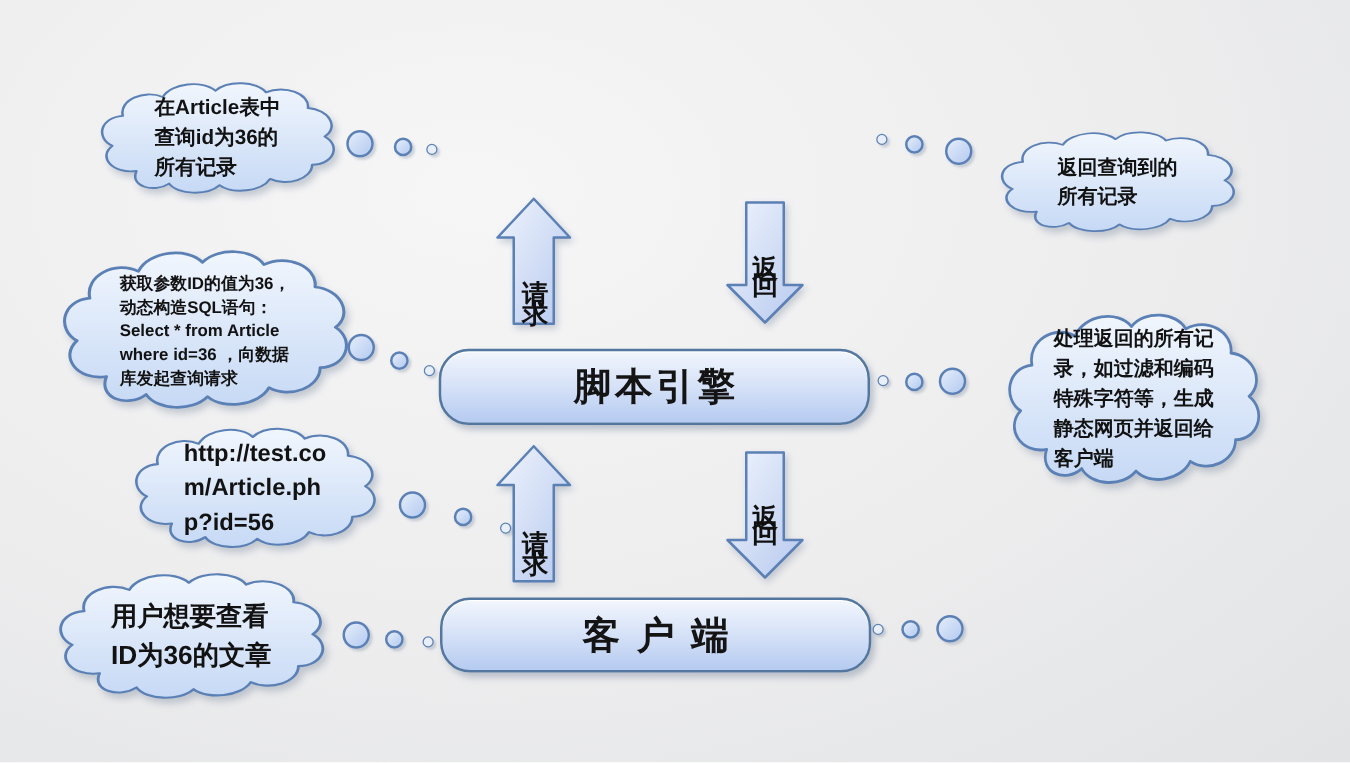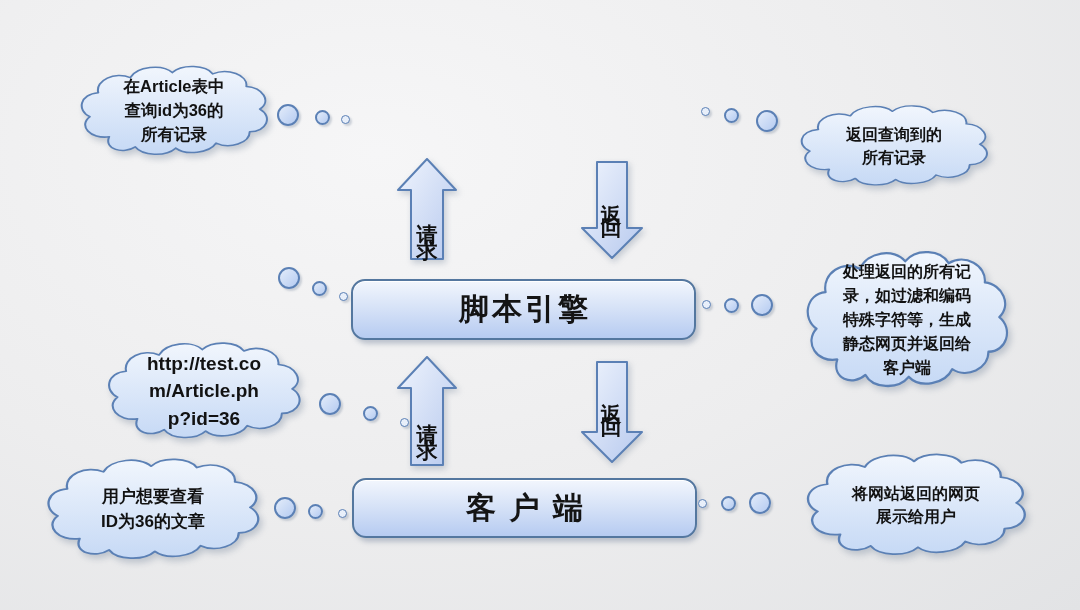--- a/index.html
+++ b/index.html
@@ -12,45 +12,45 @@
     position:relative;width:1080px;height:610px;
     background:radial-gradient(ellipse at 35% 25%, #f6f6f7 0%, #ededee 55%, #e2e3e5 100%);
   }
   svg{display:block;overflow:visible;}
 
   
   .cloud{position:absolute;filter:drop-shadow(3px 4px 3px rgba(110,125,150,.35));}
   .cloud svg{position:absolute;inset:0;width:100%;height:100%;}
   .cloud-text{
     position:absolute;inset:0;display:flex;align-items:center;justify-content:center;
-    text-align:center;white-space:pre-line;color:#121212;font-weight:700;
+    white-space:pre-line;color:#121212;font-weight:700;
     line-height:1.45;padding:0 18px;box-sizing:border-box;
   }
   .c1 .cloud-text{font-size:16.5px;}
   .c2 .cloud-text{font-size:13.5px;line-height:1.42;}
   .c3 .cloud-text{font-size:19px;}
-  .c4 .cloud-text{font-size:17px;}
+  .c4 .cloud-text{font-size:21px;}
   .c5 .cloud-text{font-size:16px;font-family:Liberation Serif, serif;}
   .c6 .cloud-text{font-size:16px;line-height:1.5;}
   .c7 .cloud-text{font-size:16px;}
 
   
   .dot{
     position:absolute;border-radius:50%;
     background:linear-gradient(135deg,#e3ecfa 0%,#b5cbf1 100%);
     border:2px solid #5b80b5;box-sizing:border-box;
     box-shadow:2px 2px 2px rgba(110,125,150,.3);
   }
   .dot.lg{width:22px;height:22px;}
   .dot.md{width:15px;height:15px;}
   .dot.sm{width:9px;height:9px;border-width:1.5px;background:#e8effa;}
 
   
   .node-box{
-    position:absolute;border-radius:14px;
+    position:absolute;border-radius:24px;
     border:2.5px solid #54779f;box-sizing:border-box;
     background:linear-gradient(to bottom,#f2f6fd 0%,#d6e2f7 48%,#b6cbf1 100%);
     display:flex;align-items:center;justify-content:center;
     box-shadow:3px 4px 5px rgba(110,125,150,.4), inset 0 1px 0 #ffffff;
   }
   .node-label{
     font-size:30px;font-weight:700;color:#141414;text-indent:.45em;letter-spacing:.45em;
   }
   .node-label.tight{letter-spacing:.1em;text-indent:.1em;}
   .cyl{position:absolute;filter:drop-shadow(3px 4px 4px rgba(110,125,150,.4));}
@@ -129,28 +129,38 @@
 
   <div class="cloud c1" style="left:68px;top:60px;width:212px;height:102px">
     <svg viewBox="-6 -8 252 162" preserveAspectRatio="none">
       <use href="#cloudPath" fill="url(#cloudGrad)" stroke="#5b80b5" stroke-width="2.4" vector-effect="non-scaling-stroke" stroke-linejoin="round"></use>
     </svg>
     <div class="cloud-text">在Article表中
 查询id为36的
 所有记录</div>
   </div>
 
+  <div class="cloud c2" style="left:35px;top:192px;width:258px;height:145px">
+    <svg viewBox="-6 -8 252 162" preserveAspectRatio="none">
+      <use href="#cloudPath" fill="url(#cloudGrad)" stroke="#5b80b5" stroke-width="2.4" vector-effect="non-scaling-stroke" stroke-linejoin="round"></use>
+    </svg>
+    <div class="cloud-text">获取参数ID的值为36，
+动态构造SQL语句：
+Select * from Article
+where id=36 ，向数据
+库发起查询请求</div>
+  </div>
 
   <div class="cloud c3" style="left:95px;top:336px;width:218px;height:110px">
     <svg viewBox="-6 -8 252 162" preserveAspectRatio="none">
       <use href="#cloudPath" fill="url(#cloudGrad)" stroke="#5b80b5" stroke-width="2.4" vector-effect="non-scaling-stroke" stroke-linejoin="round"></use>
     </svg>
     <div class="cloud-text">http://test.co
 m/Article.ph
-p?id=36</div>
+p?id=56</div>
   </div>
 
   <div class="cloud c4" style="left:33px;top:452px;width:240px;height:115px">
     <svg viewBox="-6 -8 252 162" preserveAspectRatio="none">
       <use href="#cloudPath" fill="url(#cloudGrad)" stroke="#5b80b5" stroke-width="2.4" vector-effect="non-scaling-stroke" stroke-linejoin="round"></use>
     </svg>
     <div class="cloud-text">用户想要查看
 ID为36的文章</div>
   </div>
 
@@ -166,27 +176,20 @@
     <svg viewBox="-6 -8 252 162" preserveAspectRatio="none">
       <use href="#cloudPath" fill="url(#cloudGrad)" stroke="#5b80b5" stroke-width="2.4" vector-effect="non-scaling-stroke" stroke-linejoin="round"></use>
     </svg>
     <div class="cloud-text">处理返回的所有记
 录，如过滤和编码
 特殊字符等，生成
 静态网页并返回给
 客户端</div>
   </div>
 
-  <div class="cloud c7" style="left:792px;top:447px;width:248px;height:116px">
-    <svg viewBox="-6 -8 252 162" preserveAspectRatio="none">
-      <use href="#cloudPath" fill="url(#cloudGrad)" stroke="#5b80b5" stroke-width="2.4" vector-effect="non-scaling-stroke" stroke-linejoin="round"></use>
-    </svg>
-    <div class="cloud-text">将网站返回的网页
-展示给用户</div>
-  </div>
 
   <div>
     <div class="dot lg" style="left:277px;top:104px"></div>
     <div class="dot md" style="left:315px;top:110px"></div>
     <div class="dot sm" style="left:341px;top:115px"></div>
   </div>
 
   <div>
     <div class="dot sm" style="left:701px;top:107px"></div>
     <div class="dot md" style="left:724px;top:108px"></div>

